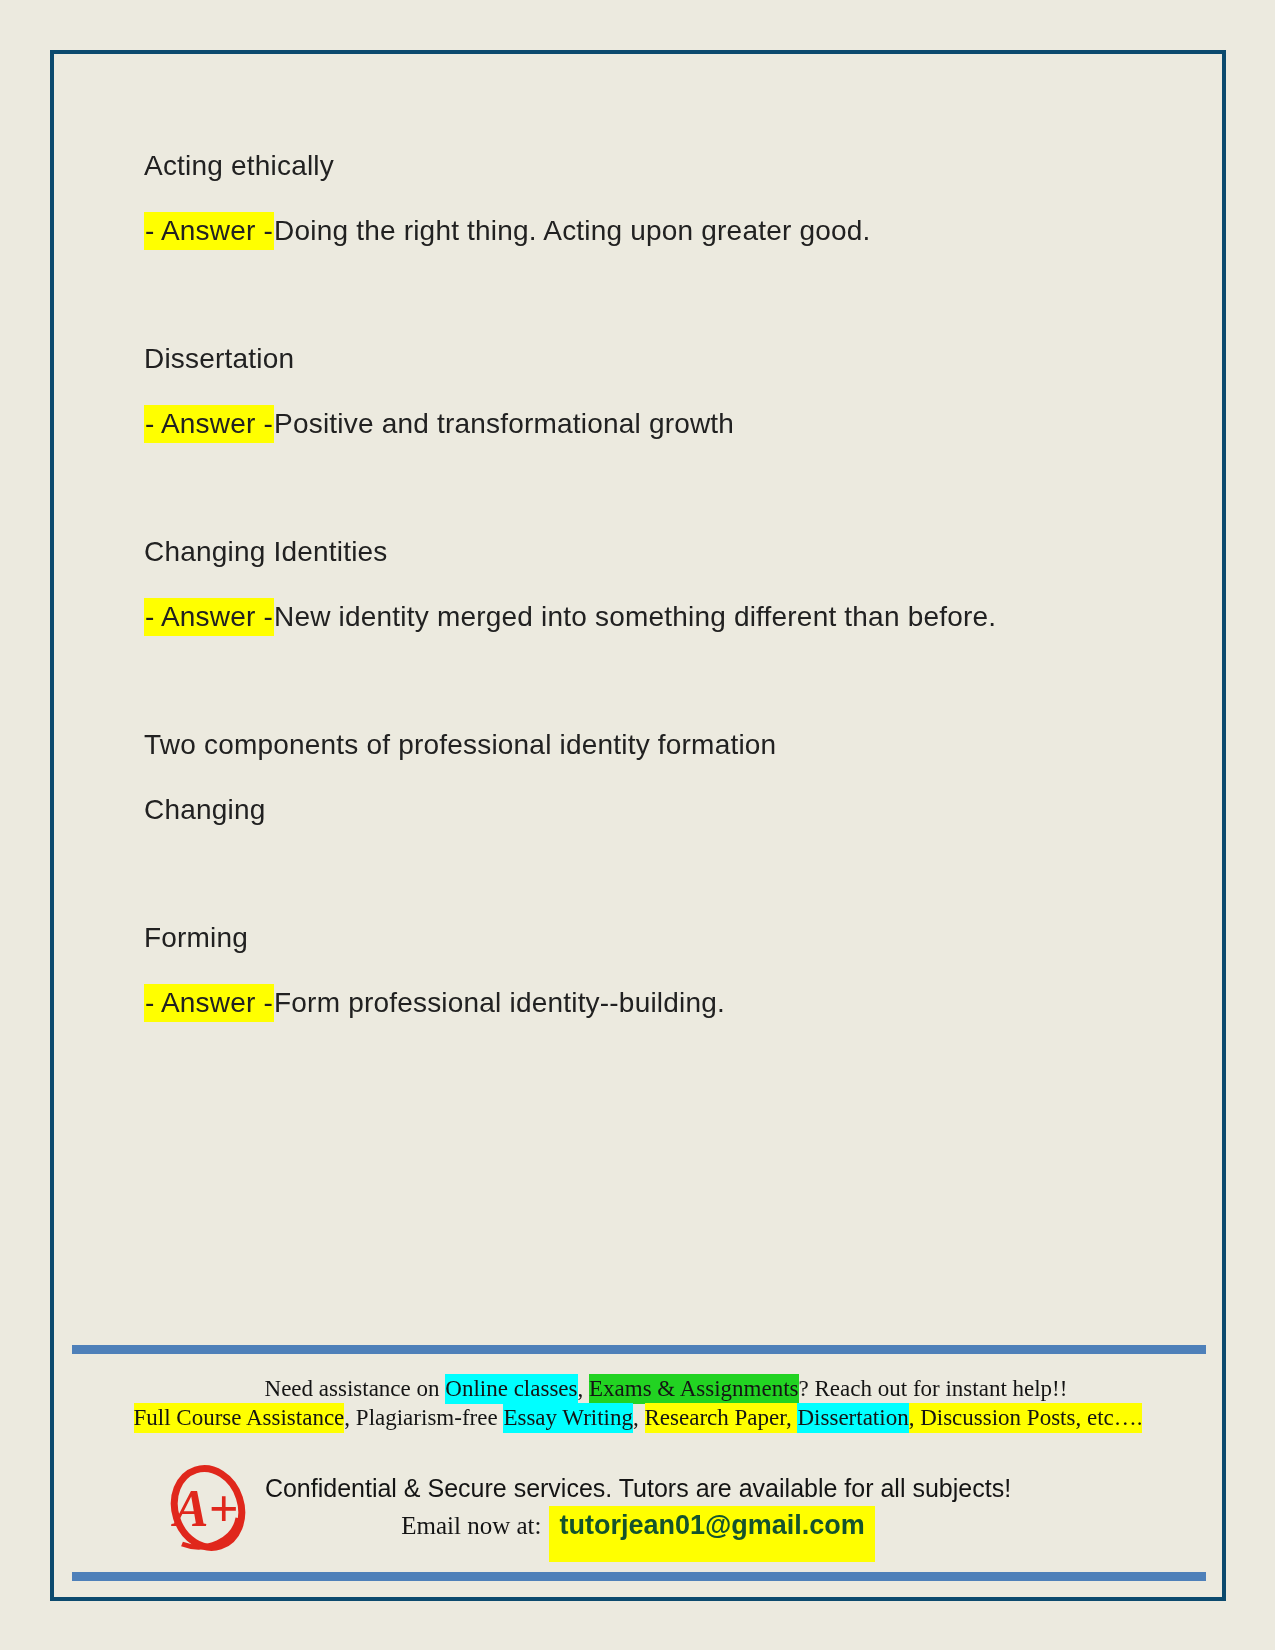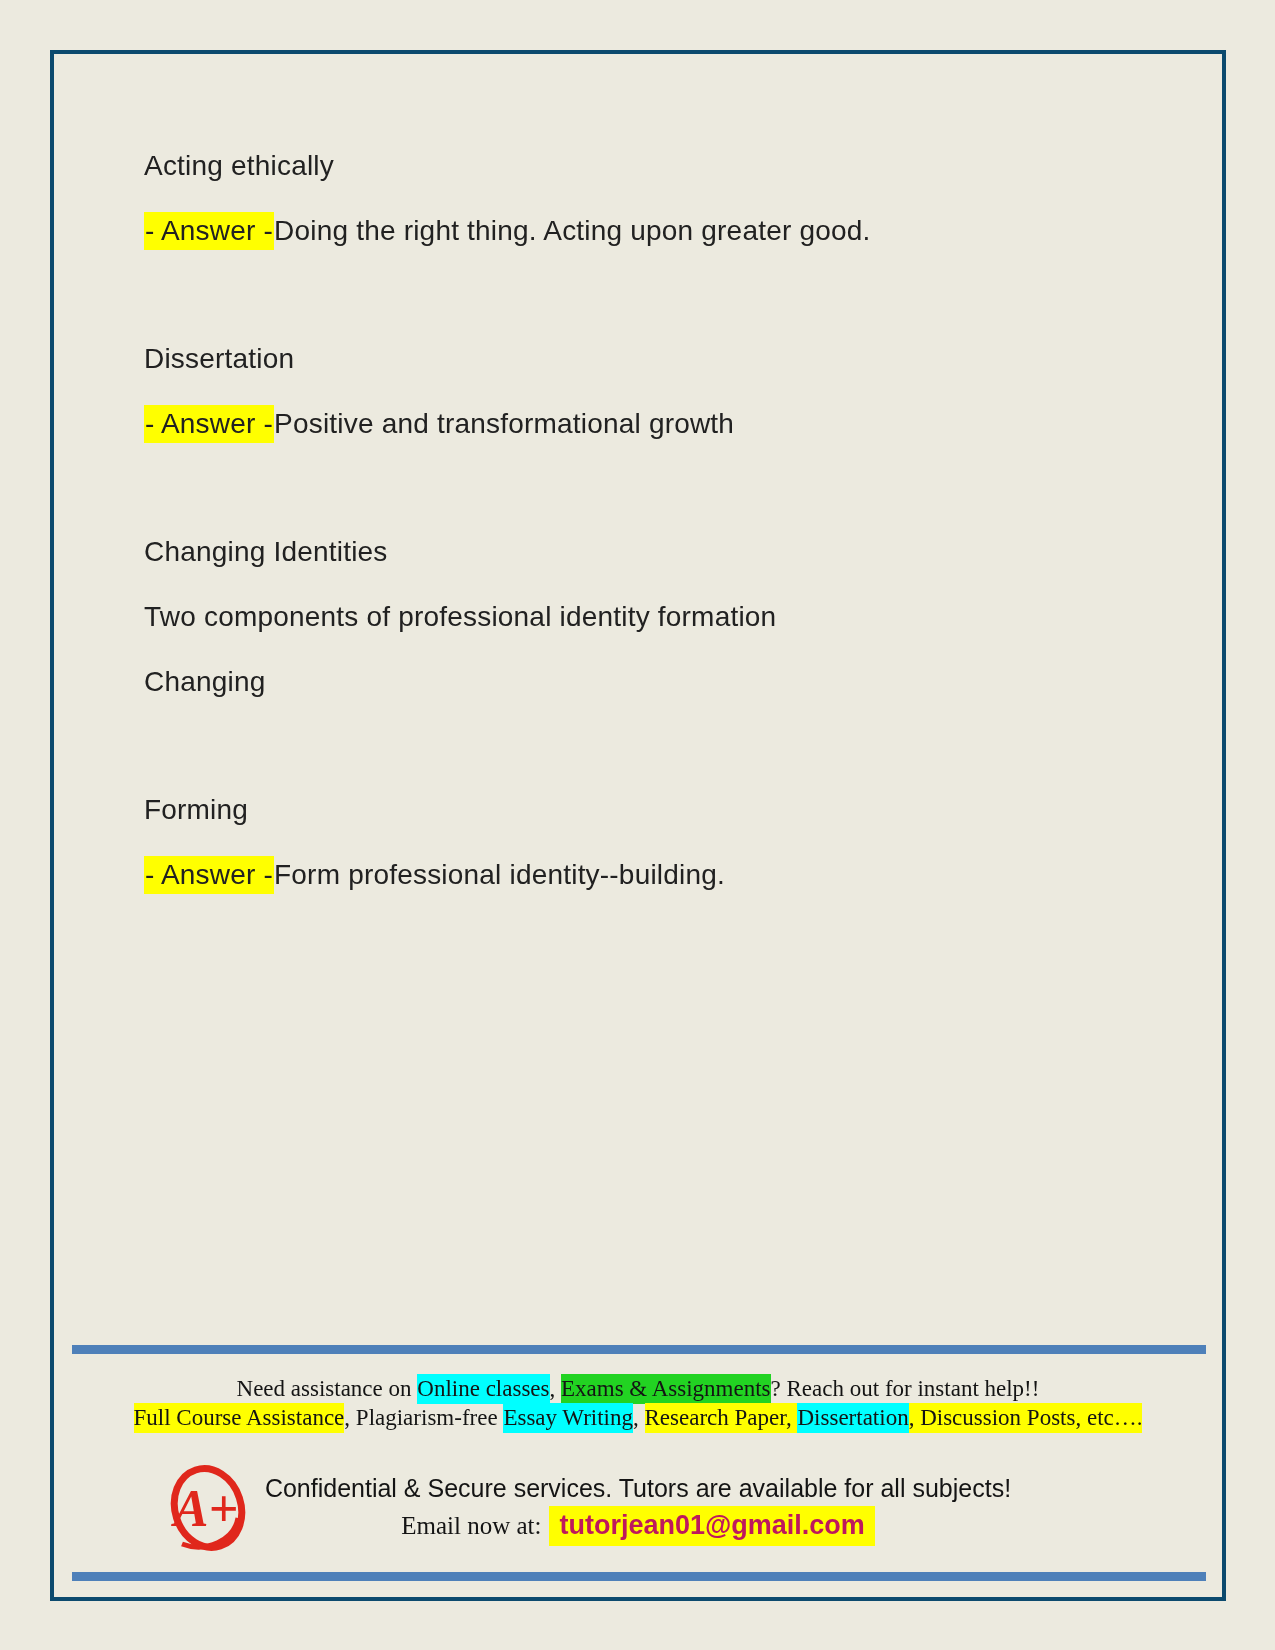--- a/index.html
+++ b/index.html
@@ -39,21 +39,21 @@
   }
   .divider-top    { top:1291px; }
   .divider-bottom { top:1518px; }
 
   .foot-line {
     position:absolute; left:0; width:100%;
     text-align:center; color:#141414;
     font-family:"Liberation Serif", serif;
     font-size:23px; line-height:29px; white-space:nowrap;
   }
-  .foot-line-1 { top:1320px; }
+  .foot-line-1 { top:1320px;padding-left:28px; }
   .foot-line-2 { top:1349px; }
   .foot-line span { padding:2px 0 3px 0; }
 
   .logo {
     position:absolute; left:112px; top:1406px;
     width:84px; height:100px;
   }
 
   .confidential {
     position:absolute; left:0; top:1419px; width:100%;
@@ -65,36 +65,37 @@
   .email-line {
     position:absolute; left:0; top:1452px; width:100%;
     text-align:center;
     font-family:"Liberation Serif", serif;
     font-size:25px; color:#141414;
   }
   .email-address {
     display:inline-block;
     font-family:"Liberation Sans", sans-serif;
     font-weight:bold; font-size:27px;
-    background:#ffff00; padding:4px 10px 5px 10px;
-    margin-left:8px; color:#be185d;
+    background:#ffff00; padding:4px 10px 21px 10px;
+    margin-left:8px; color:#14532d;
   }
 </style>
 </head>
 <body>
 
 <div class="page">
   <div class="frame">
 
     <div class="qa-list" id="qa-list">
         <div class="q">Acting ethically</div>
         <div class="a"><span class="alabel" style="background: rgb(255, 255, 0);">- Answer -</span><span class="atext">Doing the right thing. Acting upon greater good.</span></div>
         <div class="q">Dissertation</div>
         <div class="a"><span class="alabel" style="background: rgb(255, 255, 0);">- Answer -</span><span class="atext">Positive and transformational growth</span></div>
         <div class="q">Changing Identities</div>
+        <div class="a"><span class="alabel" style="background: rgb(255, 255, 0);">- Answer -</span><span class="atext">New identity merged into something different than before.</span></div>
         <div class="q">Two components of professional identity formation</div>
         <div class="q no-answer">Changing</div>
         <div class="q">Forming</div>
         <div class="a"><span class="alabel" style="background: rgb(255, 255, 0);">- Answer -</span><span class="atext">Form professional identity--building.</span></div>
       </div>
 
     <div class="divider divider-top" style="background: rgb(78, 128, 185);"></div>
 
     <div class="foot-line foot-line-1" id="foot-line-1"><span>Need assistance on </span><span style="background: rgb(0, 255, 255);">Online classes</span><span>, </span><span style="background: rgb(34, 211, 34);">Exams &amp; Assignments</span><span>? Reach out for instant help!!</span></div>
     <div class="foot-line foot-line-2" id="foot-line-2"><span style="background: rgb(255, 255, 0);">Full Course Assistance</span><span>, Plagiarism-free </span><span style="background: rgb(0, 255, 255);">Essay Writing</span><span>, </span><span style="background: rgb(255, 255, 0);">Research Paper, </span><span style="background: rgb(0, 255, 255);">Dissertation</span><span style="background: rgb(255, 255, 0);">, Discussion Posts, etc….</span></div>

